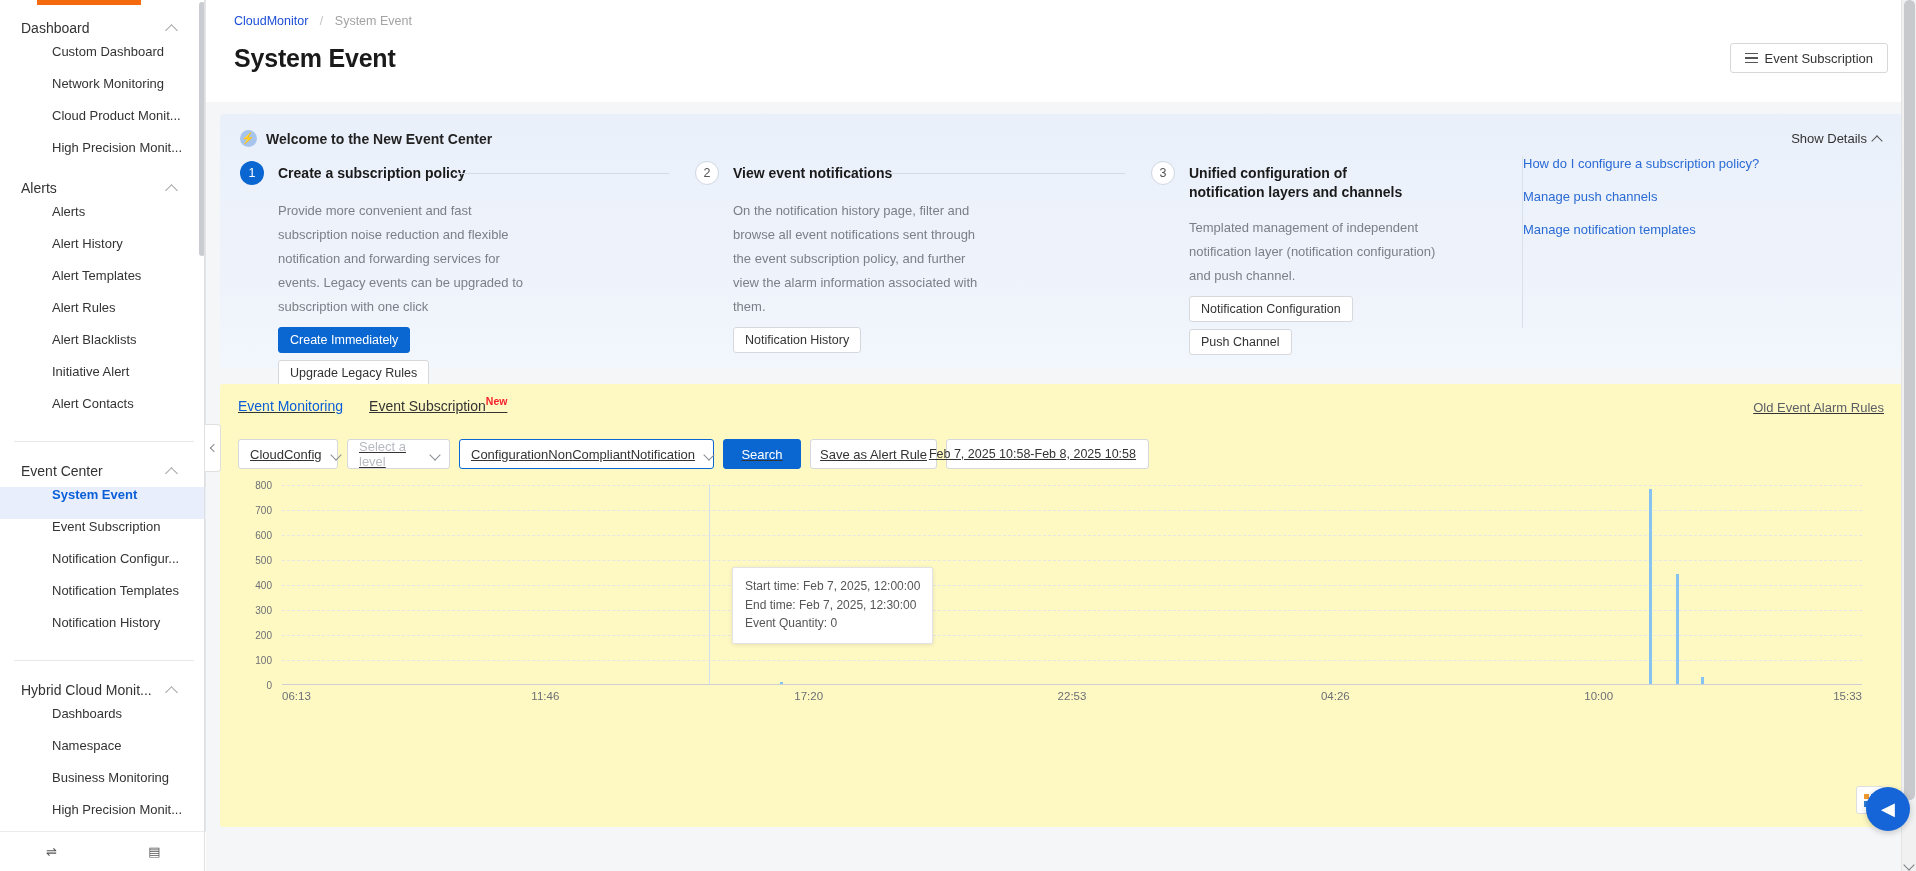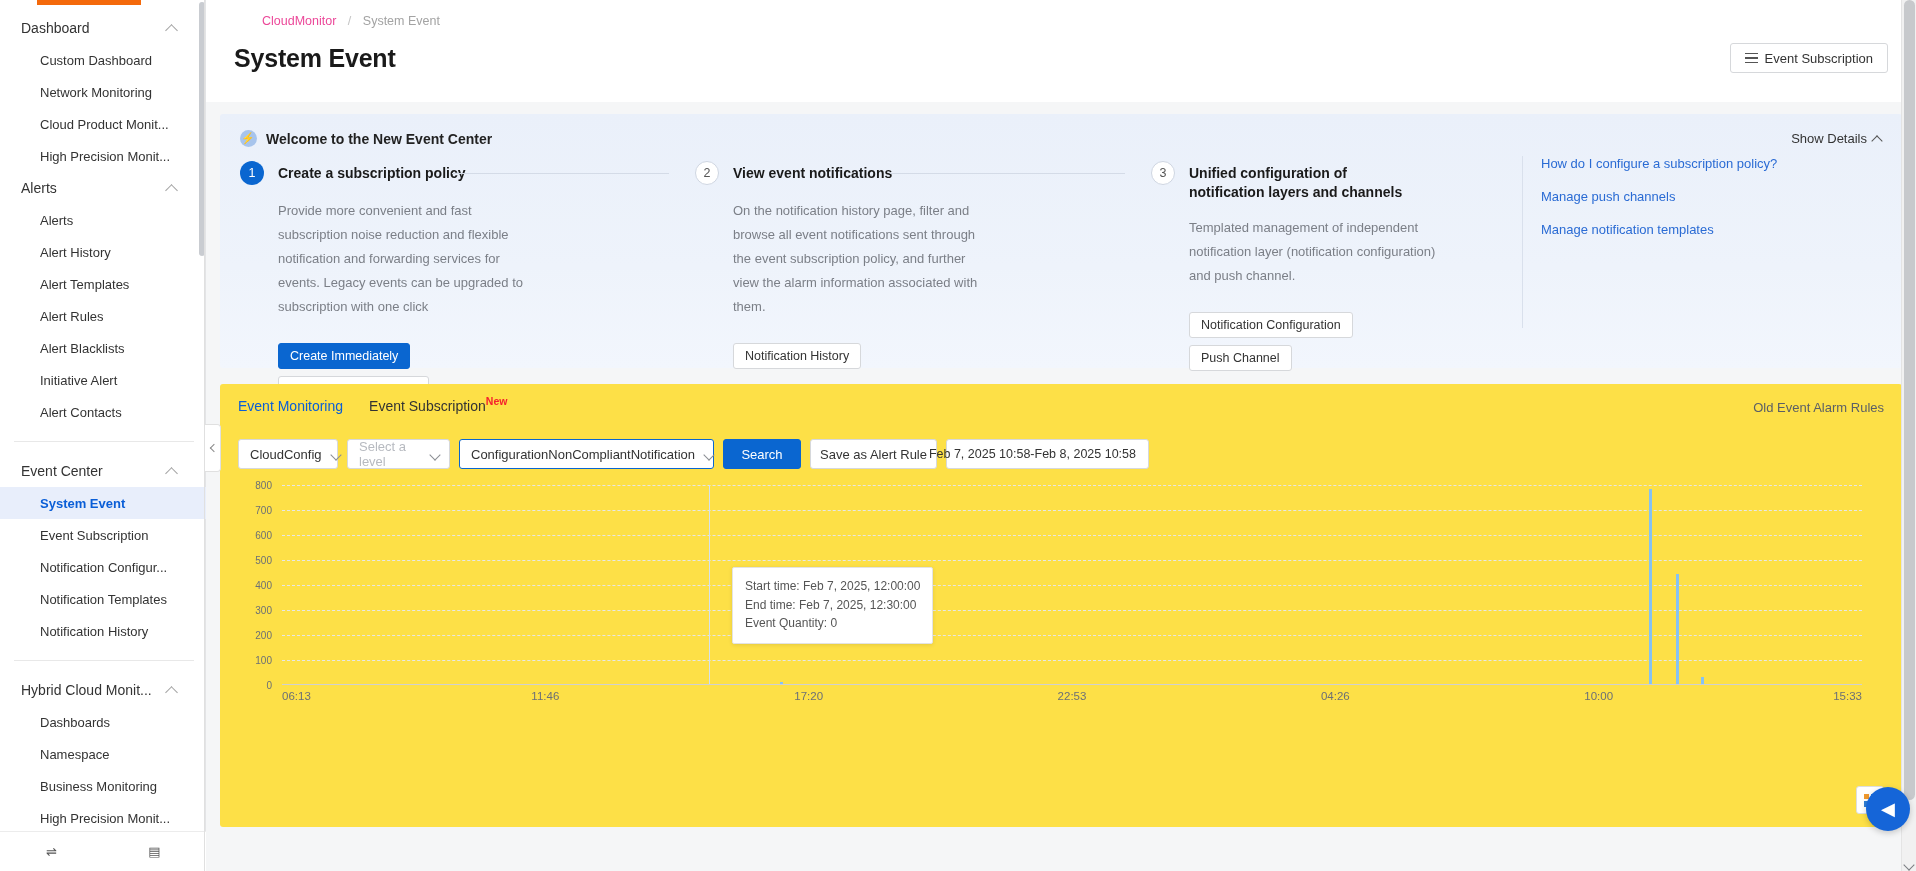--- a/index.html
+++ b/index.html
@@ -42,23 +42,23 @@
   .nav-group-header .chev {
     width: 11px; height: 11px; position: relative; opacity: .55;
   }
   .nav-group-header .chev::before {
     content: ""; position: absolute; left: 0; top: 3px;
     width: 8px; height: 8px;
     border-left: 1.4px solid #555; border-top: 1.4px solid #555;
     transform: rotate(45deg);
   }
   .nav-item {
-    display: flex; align-items: center;
+    display: flex; align-items: flex-start;
     height: 32px;
-    padding-left: 40px;
+    padding-left: 52px;
     font-size: 13px; color: #333;
     cursor: pointer;
     white-space: nowrap;
   }
   .nav-item.active {
     background: #e8eefb;
     color: #0a5ed7;
     font-weight: bold;
   }
   .nav-divider {
@@ -109,21 +109,21 @@
 
   
   .main {
     position: relative;
     flex: 1; height: 871px;
     background: #f5f6f7;
     overflow: hidden;
   }
   .page-head { background: #fff; padding: 14px 28px 0 28px; height: 102px; }
   .breadcrumb { font-size: 12.5px; color: #9c9c9c; }
-  .breadcrumb .crumb-link { color: #ec4899; cursor: pointer; margin-left: 28px; }
+  .breadcrumb .crumb-link { color: #1d4ed8; cursor: pointer; }
   .breadcrumb .sep { margin: 0 8px; color: #c4c4c4; }
   .breadcrumb .crumb-current { color: #a3a3a3; }
   .title-row { display: flex; align-items: center; justify-content: space-between; margin-top: 15px; }
   .page-title { font-size: 25px; font-weight: bold; color: #1a1a1a; letter-spacing: -.2px; }
   .btn {
     display: inline-flex; align-items: center; justify-content: center;
     gap: 7px;
     height: 30px; padding: 0 14px;
     border: 1px solid #d6d8db; background: #fff; color: #333;
     border-radius: 3px; font-size: 13px; cursor: pointer;
@@ -176,42 +176,42 @@
   .step-label { font-size: 14px; font-weight: bold; color: #1a1a1a; line-height: 19px; padding-top: 3px; max-width: 220px; }
   .step-line {
     position: absolute; top: 12px; height: 1px; background: #d4dbe7;
   }
   .step.s1 .step-line { left: 212px; right: 26px; }
   .step.s2 .step-line { left: 195px; right: 26px; }
   .step-desc {
     margin-top: 14px; margin-left: 38px;
     font-size: 13px; color: #7b7f87; line-height: 24px; max-width: 260px;
   }
-  .step-btns { margin-top: 24px; margin-left: 38px; display: flex; flex-direction: column; align-items: flex-start; gap: 7px; }
+  .step-btns { margin-top: 8px; margin-left: 38px; display: flex; flex-direction: column; align-items: flex-start; gap: 7px; }
   .step-btns .btn { height: 26px; font-size: 12.5px; padding: 0 11px; }
   .banner-links {
     position: absolute; top: 42px; right: 20px;
     width: 360px;
     border-left: 1px solid #d9e0ec;
-    padding-left: 18px;
     min-height: 172px;
   }
   .banner-links a {
     display: block; color: #2a6bd4; font-size: 13px;
     margin-bottom: 18px; text-decoration: none; cursor: pointer;
   }
 
   
   .card {
     margin: 16px 14px 0 14px;
-    background: #fde047;
+    background: #fef9c3;
     border-radius: 3px;
     height: 443px;
     position: relative;
     padding: 14px 18px 0 18px;
+    text-decoration: underline;
   }
   .tabs-row { display: flex; align-items: center; justify-content: space-between; }
   .tabs { display: flex; align-items: flex-start; gap: 26px; }
   .tab { font-size: 14px; color: #333; cursor: pointer; position: relative; padding-bottom: 3px; }
   .tab.active { color: #0a5ed7; }
   .tab .new-badge {
     color: #f5222d; font-size: 10.5px; font-weight: bold;
     position: relative; top: -6px; left: 0px;
   }
   .old-rules-link { font-size: 13px; color: #5b5f66; cursor: pointer; }

